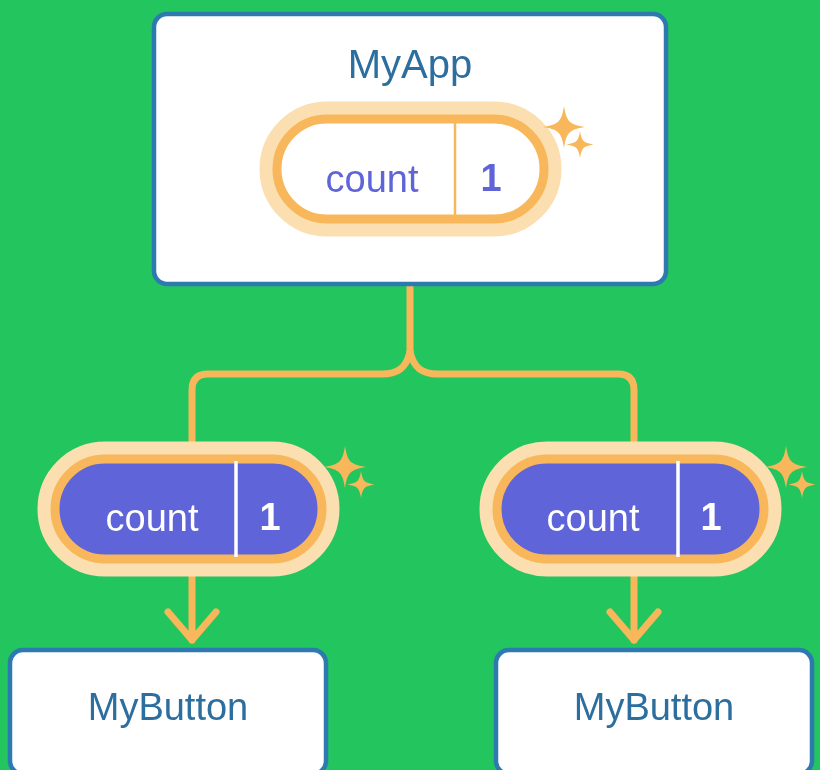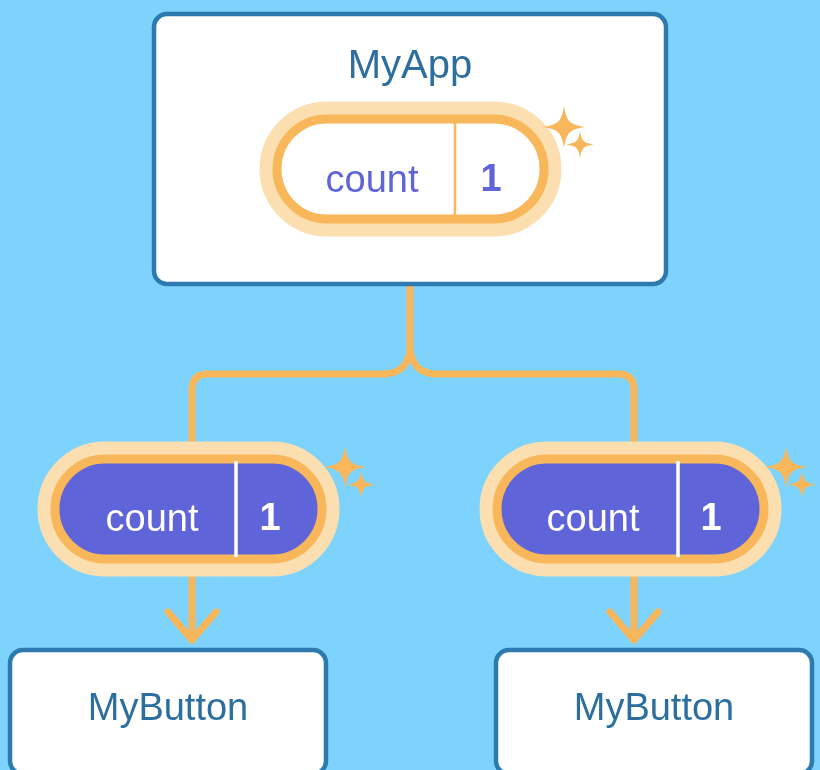--- a/index.html
+++ b/index.html
@@ -10,21 +10,21 @@
   body {
     width: 820px;
     height: 770px;
     overflow: hidden;
     font-family: "Liberation Sans", sans-serif;
   }
   #stage {
     position: relative;
     width: 820px;
     height: 770px;
-    background: #7dd3fc;
+    background: #22c55e;
   }
   #stage > svg {
     position: absolute;
     left: 0;
     top: 0;
   }
   .card-label {
     font-family: "Liberation Sans", sans-serif;
     font-weight: 400;
     fill: #2c6f9e;

